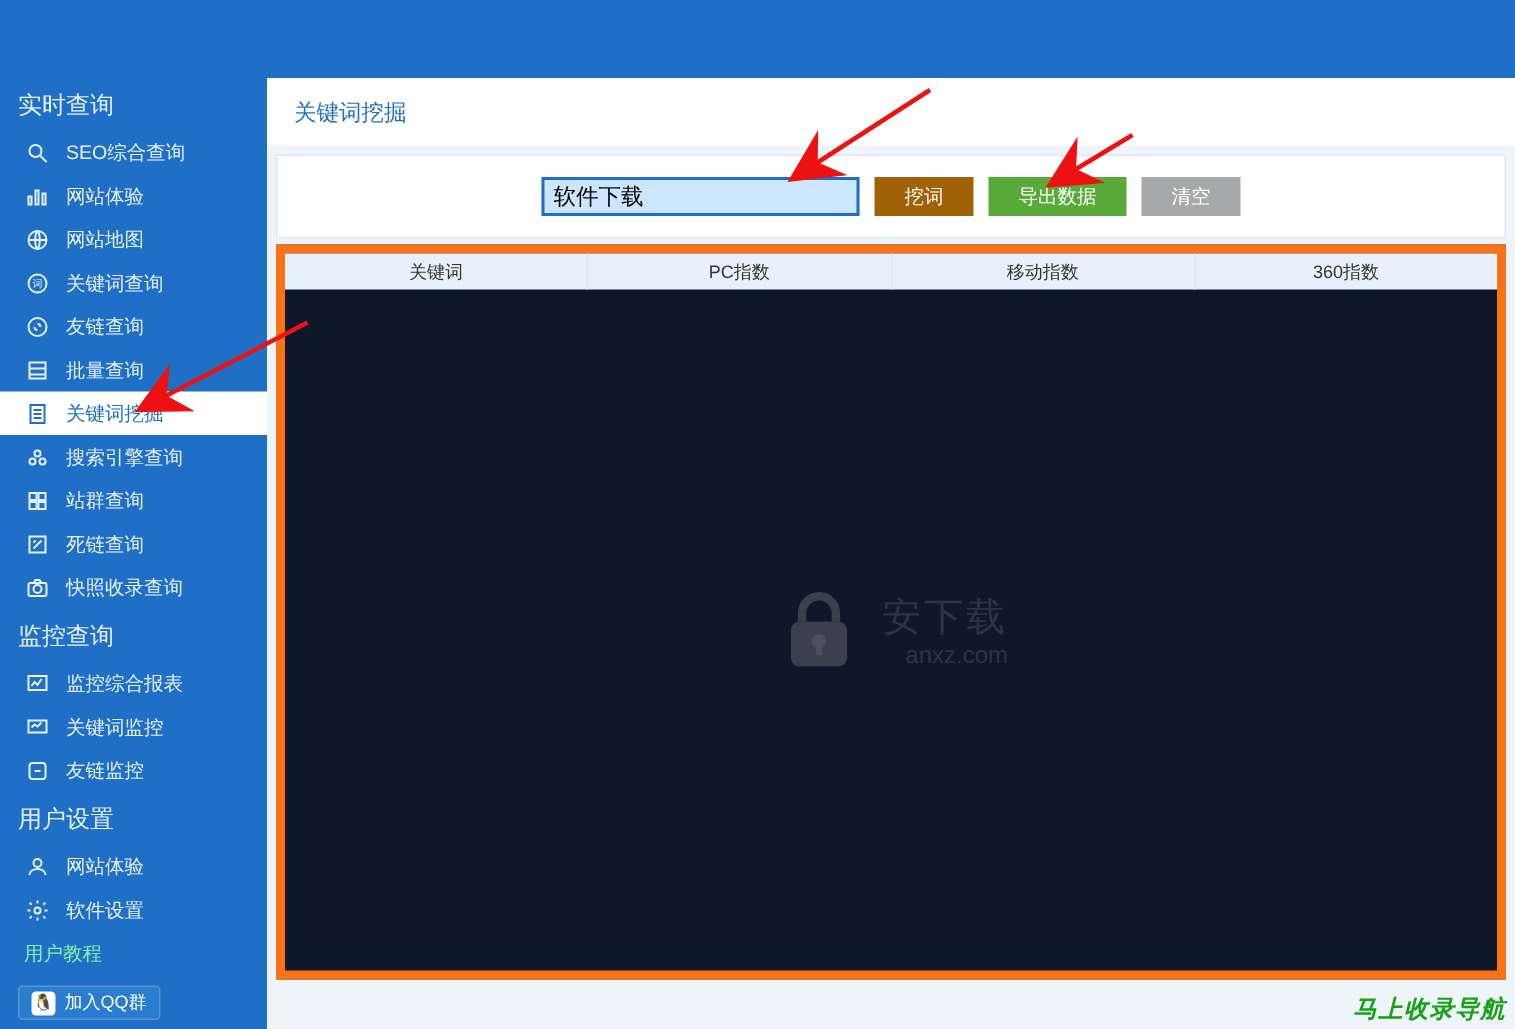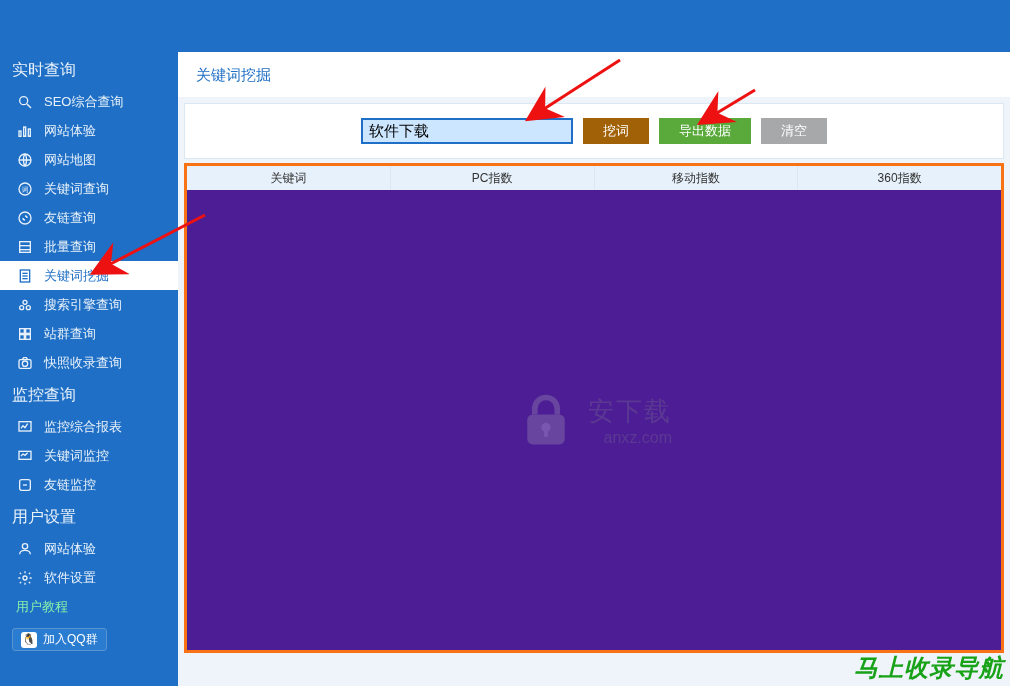--- a/index.html
+++ b/index.html
@@ -176,22 +176,22 @@
   display: inline-flex;
   align-items: center;
   justify-content: center;
 }
 .btn-blue { background: #a16207; }
 .btn-green { background: #5aaa3b; }
 .btn-gray { background: #a7a8a9; }
 
 .table-wrap {
   margin: 4px 6px;
-  border: 3px solid #f97316;
-  background: #4c1d95;
+  border: 6px solid #f97316;
+  background: #0f172a;
   min-height: 490px;
   position: relative;
 }
 .table-head {
   display: flex;
   height: 24px;
   background: #e7f1fb;
 }
 .table-head .th {
   flex: 1;
@@ -219,21 +219,21 @@
   width: 60px; height: 60px;
 }
 .watermark-text .t1 { font-size: 26px; color: #888; letter-spacing: 2px; }
 .watermark-text .t2 { font-size: 16px; color: #888; text-align: right; }
 
 
 .promo {
   position: absolute;
   right: 6px;
   bottom: 2px;
-  font-size: 24px;
+  font-size: 16px;
   font-weight: bold;
   font-style: italic;
   color: #18a218;
   letter-spacing: 1px;
 }
 
 
 .arrow {
   position: absolute;
   pointer-events: none;
@@ -329,20 +329,29 @@
   <div class="nav-item">
     <span class="nav-icon">
         <svg width="16" height="16" viewBox="0 0 24 24" stroke-width="2">
           <rect x="4" y="4" width="7" height="7"></rect>
           <rect x="13" y="4" width="7" height="7"></rect>
           <rect x="4" y="13" width="7" height="7"></rect>
           <rect x="13" y="13" width="7" height="7"></rect>
         </svg>
       </span>
     <span>站群查询</span>
+  </div>
+  <div class="nav-item">
+    <span class="nav-icon">
+        <svg width="16" height="16" viewBox="0 0 24 24" stroke-width="2">
+          <rect x="4" y="4" width="16" height="16"></rect>
+          <path d="M8 16l8-8M10 8l-2 2"></path>
+        </svg>
+      </span>
+    <span>死链查询</span>
   </div>
   <div class="nav-item">
     <span class="nav-icon">
         <svg width="16" height="16" viewBox="0 0 24 24" stroke-width="2">
           <rect x="3" y="7" width="18" height="13" rx="2"></rect>
           <circle cx="12" cy="13" r="4"></circle>
           <path d="M8 7l2-3h4l2 3"></path>
         </svg>
       </span>
     <span>快照收录查询</span>

